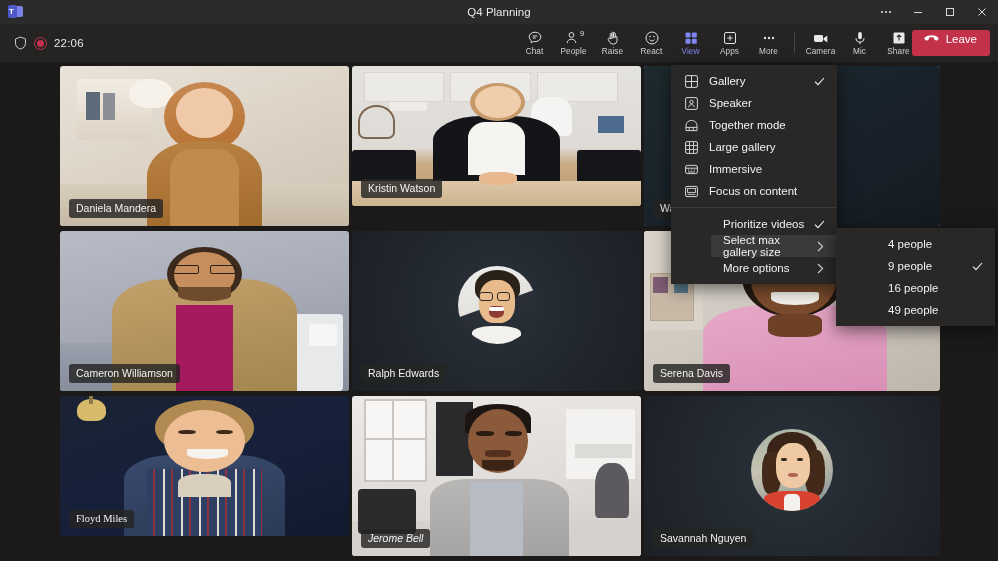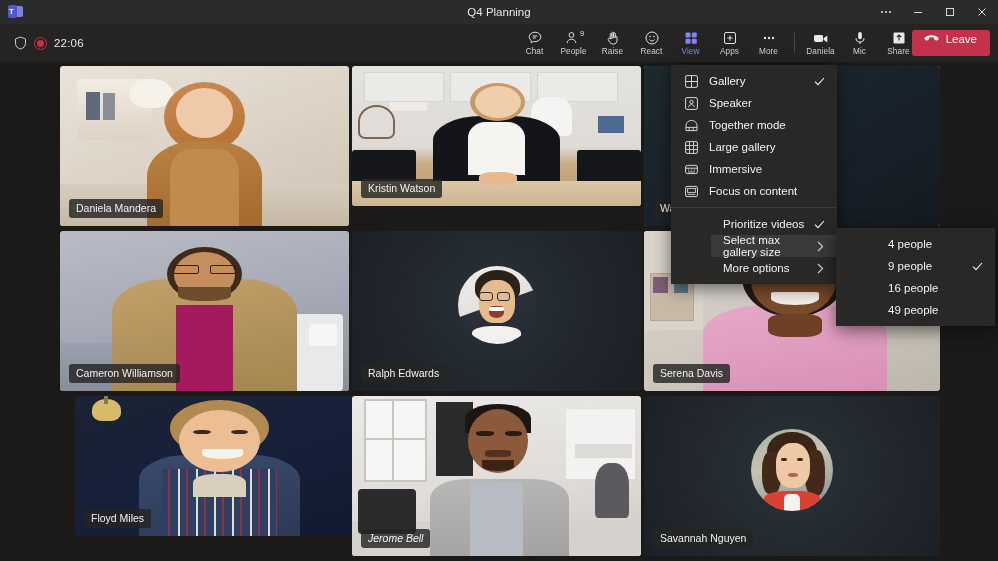--- a/index.html
+++ b/index.html
@@ -311,21 +311,21 @@
 
       <div class="tb-sep"></div>
 
       <div class="tb-item">
         <span class="ico">
           <svg width="18" height="16" viewBox="0 0 18 16">
               <rect x="2" y="5" width="9" height="7" rx="1.4" fill="#e8e8e8"></rect>
               <path d="M11.6 8.2 L15.3 5.6 v6.8 L11.6 9.8z" fill="#e8e8e8"></path>
             </svg>
         </span>
-        <span class="lbl">Daniela</span>
+        <span class="lbl">Camera</span>
       </div>
 
       <div class="tb-item">
         <span class="ico">
           <svg width="16" height="16" viewBox="0 0 16 16">
               <rect x="6.2" y="2" width="3.6" height="7.2" rx="1.8" fill="#e8e8e8"></rect>
               <path d="M4 8.2c0 2.2 1.8 3.9 4 3.9s4-1.7 4-3.9" fill="none" stroke="#e8e8e8" stroke-width="1.1"></path>
               <path d="M8 12.2v1.8" stroke="#e8e8e8" stroke-width="1.1"></path>
             </svg>
         </span>
@@ -450,21 +450,21 @@
         <div class="face" style="left:33%;top:4%;width:35%;height:50%;background:#241a13;"></div>
         <div class="face" style="left:36%;top:9%;width:29%;height:44%;background:#7a4b2c;"></div>
         <div style="position:absolute;left:39%;top:25%;width:8%;height:4%;background:#2b1b10;border-radius:40%;"></div>
         <div style="position:absolute;left:54%;top:25%;width:8%;height:4%;background:#2b1b10;border-radius:40%;"></div>
         <div style="position:absolute;left:43%;top:38%;width:16%;height:8%;background:#f3efe9;border-radius:10% 10% 50% 50%;"></div>
         <div style="position:absolute;left:42%;top:52%;width:18%;height:14%;background:#6e4026;border-radius:30%;"></div>
       </div>
       <div class="name-chip">Serena Davis</div>
     </div>
 
-    <div class="tile" style="left:75px; top:334px; width:289px; height:140px;">
+    <div class="tile" style="left:60px; top:334px; width:289px; height:140px;font-family:Liberation Serif, serif;">
       <div class="vid">
         <div class="scene" style="background:linear-gradient(160deg,#1b2233 0%,#16203a 50%,#101a2e 100%);"></div>
         <div style="position:absolute;left:6%;top:2%;width:10%;height:16%;background:#d8bb6a;border-radius:50% 50% 35% 35%;"></div>
         <div style="position:absolute;left:10%;top:0;width:1.5%;height:6%;background:#8e7b4a;"></div>
         <div style="position:absolute;left:24%;top:56%;width:16%;height:18%;background:#e2b83f;border-radius:50%;opacity:.85;"></div>
         <div style="position:absolute;left:22%;top:42%;width:56%;height:58%;background:linear-gradient(170deg,#3a4a6d,#2b3a56);border-radius:30% 30% 0 0;"></div>
         <div style="position:absolute;left:30%;top:52%;width:40%;height:48%;background:repeating-linear-gradient(90deg,#2e3f63 0 6px,#8c3340 6px 8px,#2e3f63 8px 16px,#e0dcd2 16px 18px), repeating-linear-gradient(0deg,#2e3f63 0 6px,#8c3340 6px 8px);"></div>
         <div style="position:absolute;left:41%;top:56%;width:18%;height:16%;background:#d9cfbd;border-radius:40% 40% 0 0;"></div>
         <div class="face" style="left:33%;top:3%;width:34%;height:40%;background:#b08a50;"></div>
         <div class="face" style="left:36%;top:10%;width:28%;height:44%;background:#edbe93;"></div>

